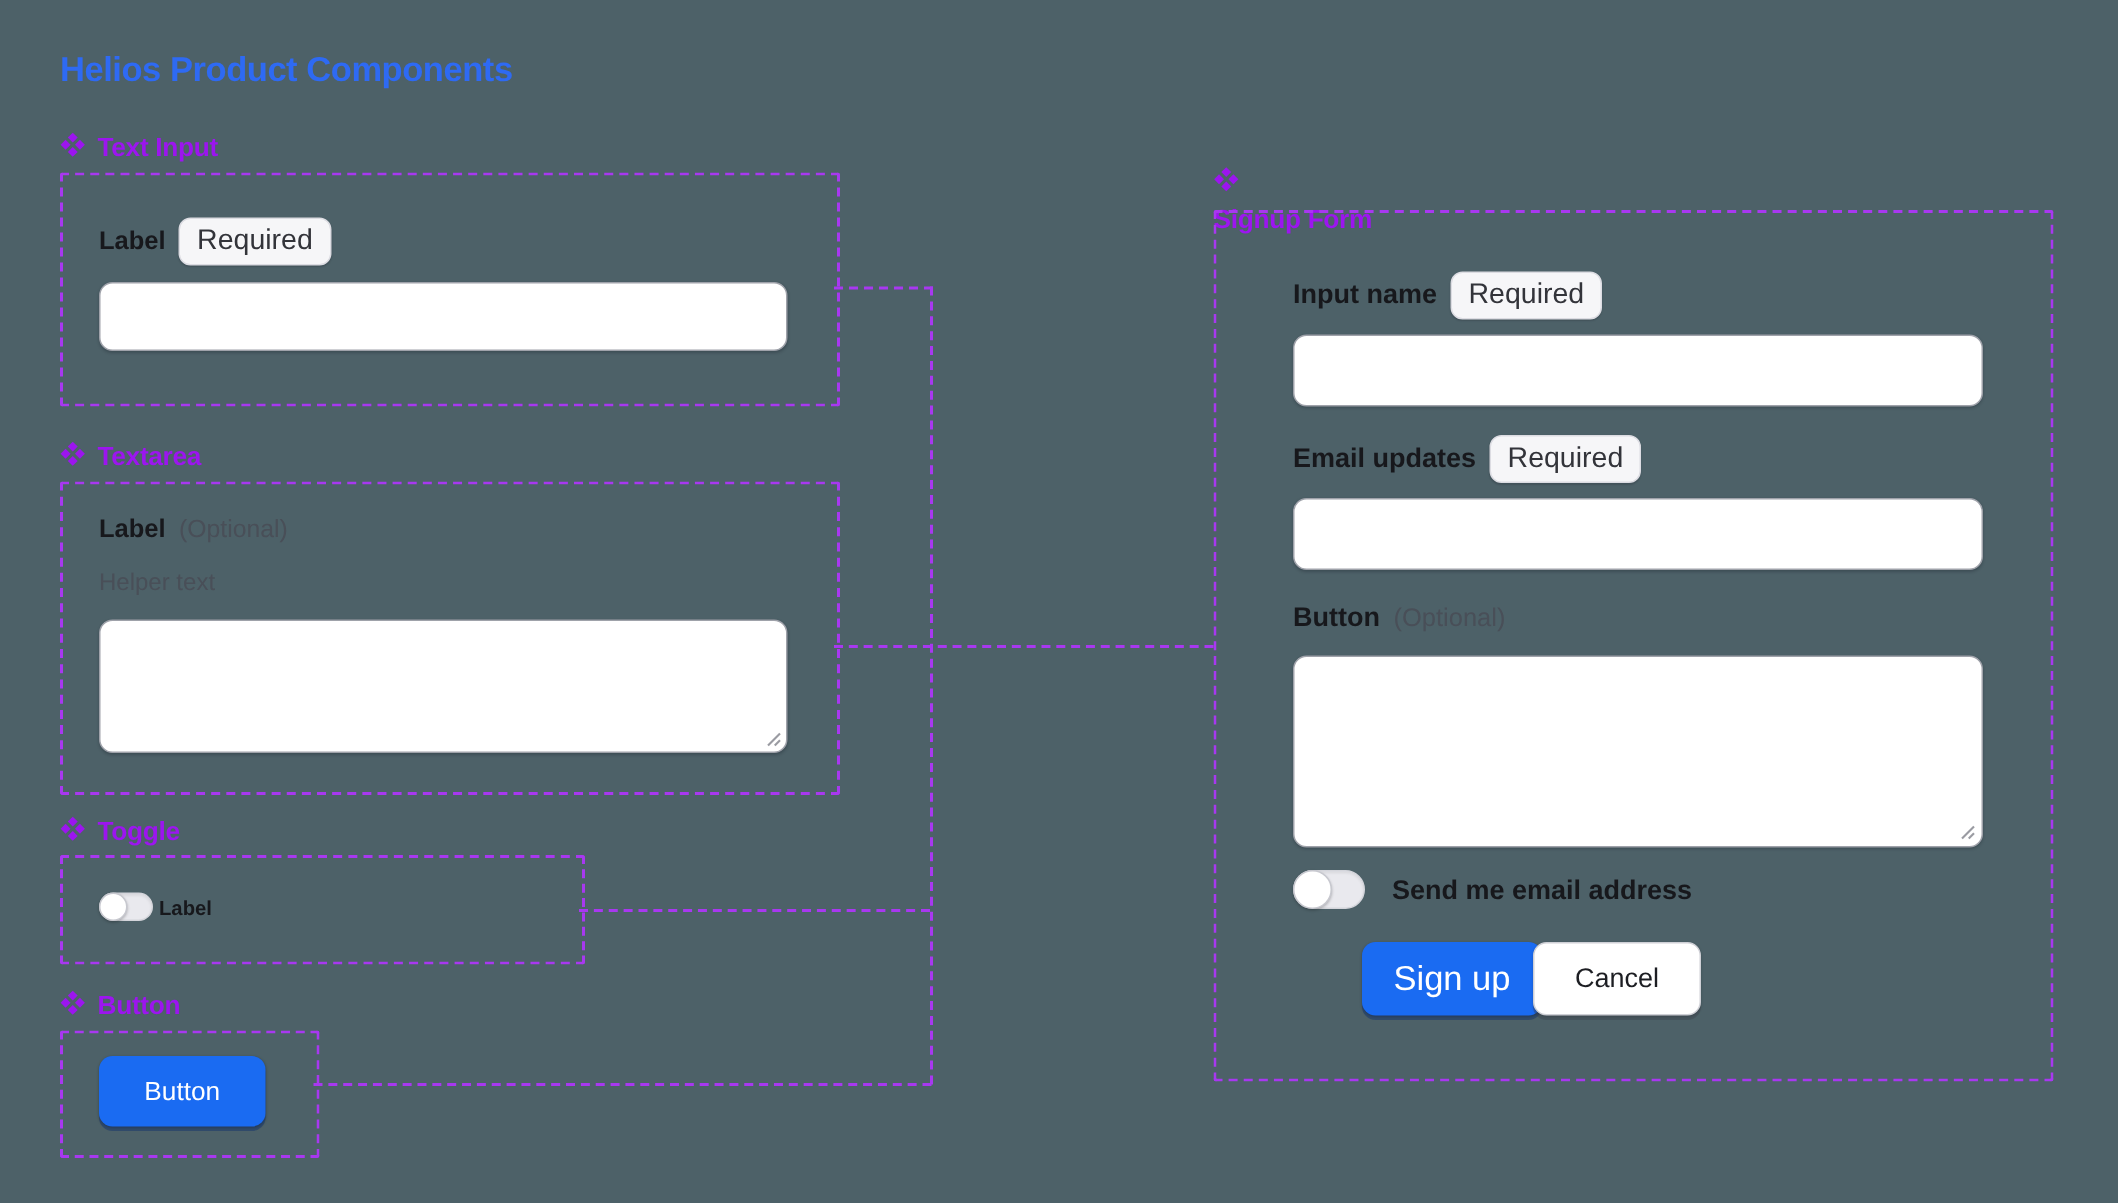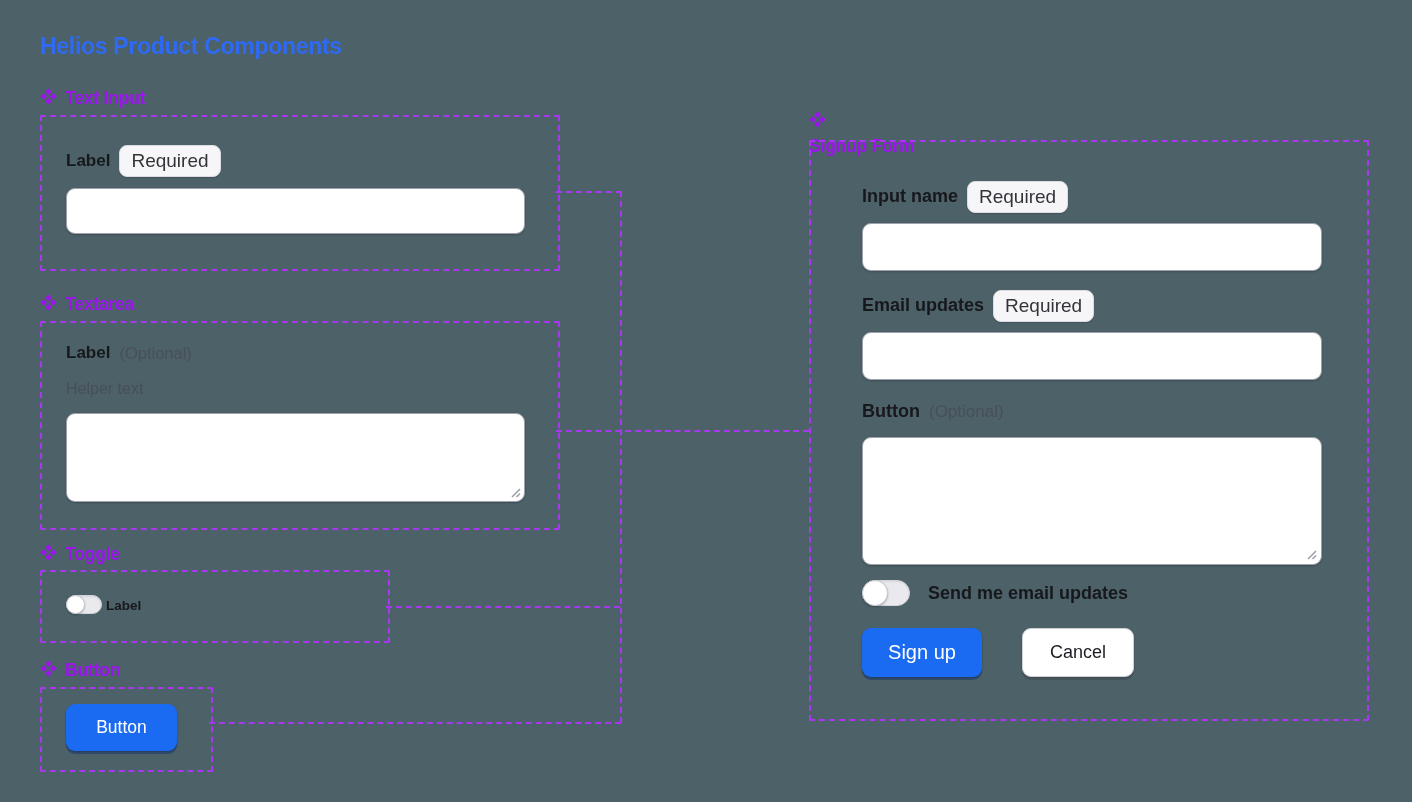--- a/index.html
+++ b/index.html
@@ -179,18 +179,18 @@
   </div>
   <textarea class="tarea" style="left: 862px; top: 437px; width: 460px; height: 128px;"></textarea>
   <svg class="resize-grip" style="left:1304px;top:547px;" viewBox="0 0 14 14">
     <line x1="4" y1="12" x2="12" y2="4" stroke="#9a9ba2" stroke-width="1.4"></line>
     <line x1="8.5" y1="12" x2="12" y2="8.5" stroke="#9a9ba2" stroke-width="1.4"></line>
   </svg>
 
   <div class="toggle" style="left:862px;top:580px;width:48px;height:26px;">
     <div class="knob" style="width:26px;height:26px;top:-1px;left:-1px;"></div>
   </div>
-  <div class="toggle-label" style="position:absolute;left:928px;top:583px;font-size:18px;">Send me email updates</div>
+  <div class="toggle-label" style="position:absolute;left:928px;top:583px;font-size:18px;">Send me email address</div>
 
-  <button class="btn btn-primary" style="left:862px;top:628px;width:120px;height:49px;font-size:20px;">Sign up</button>
+  <button class="btn btn-primary" style="left:908px;top:628px;width:120px;height:49px;font-size:23px;">Sign up</button>
   <button class="btn btn-secondary" style="left:1007px;top:628px;width:112px;height:49px;font-size:18px;margin-left:15px;">Cancel</button>
 
 </div>
 
 </body></html>

